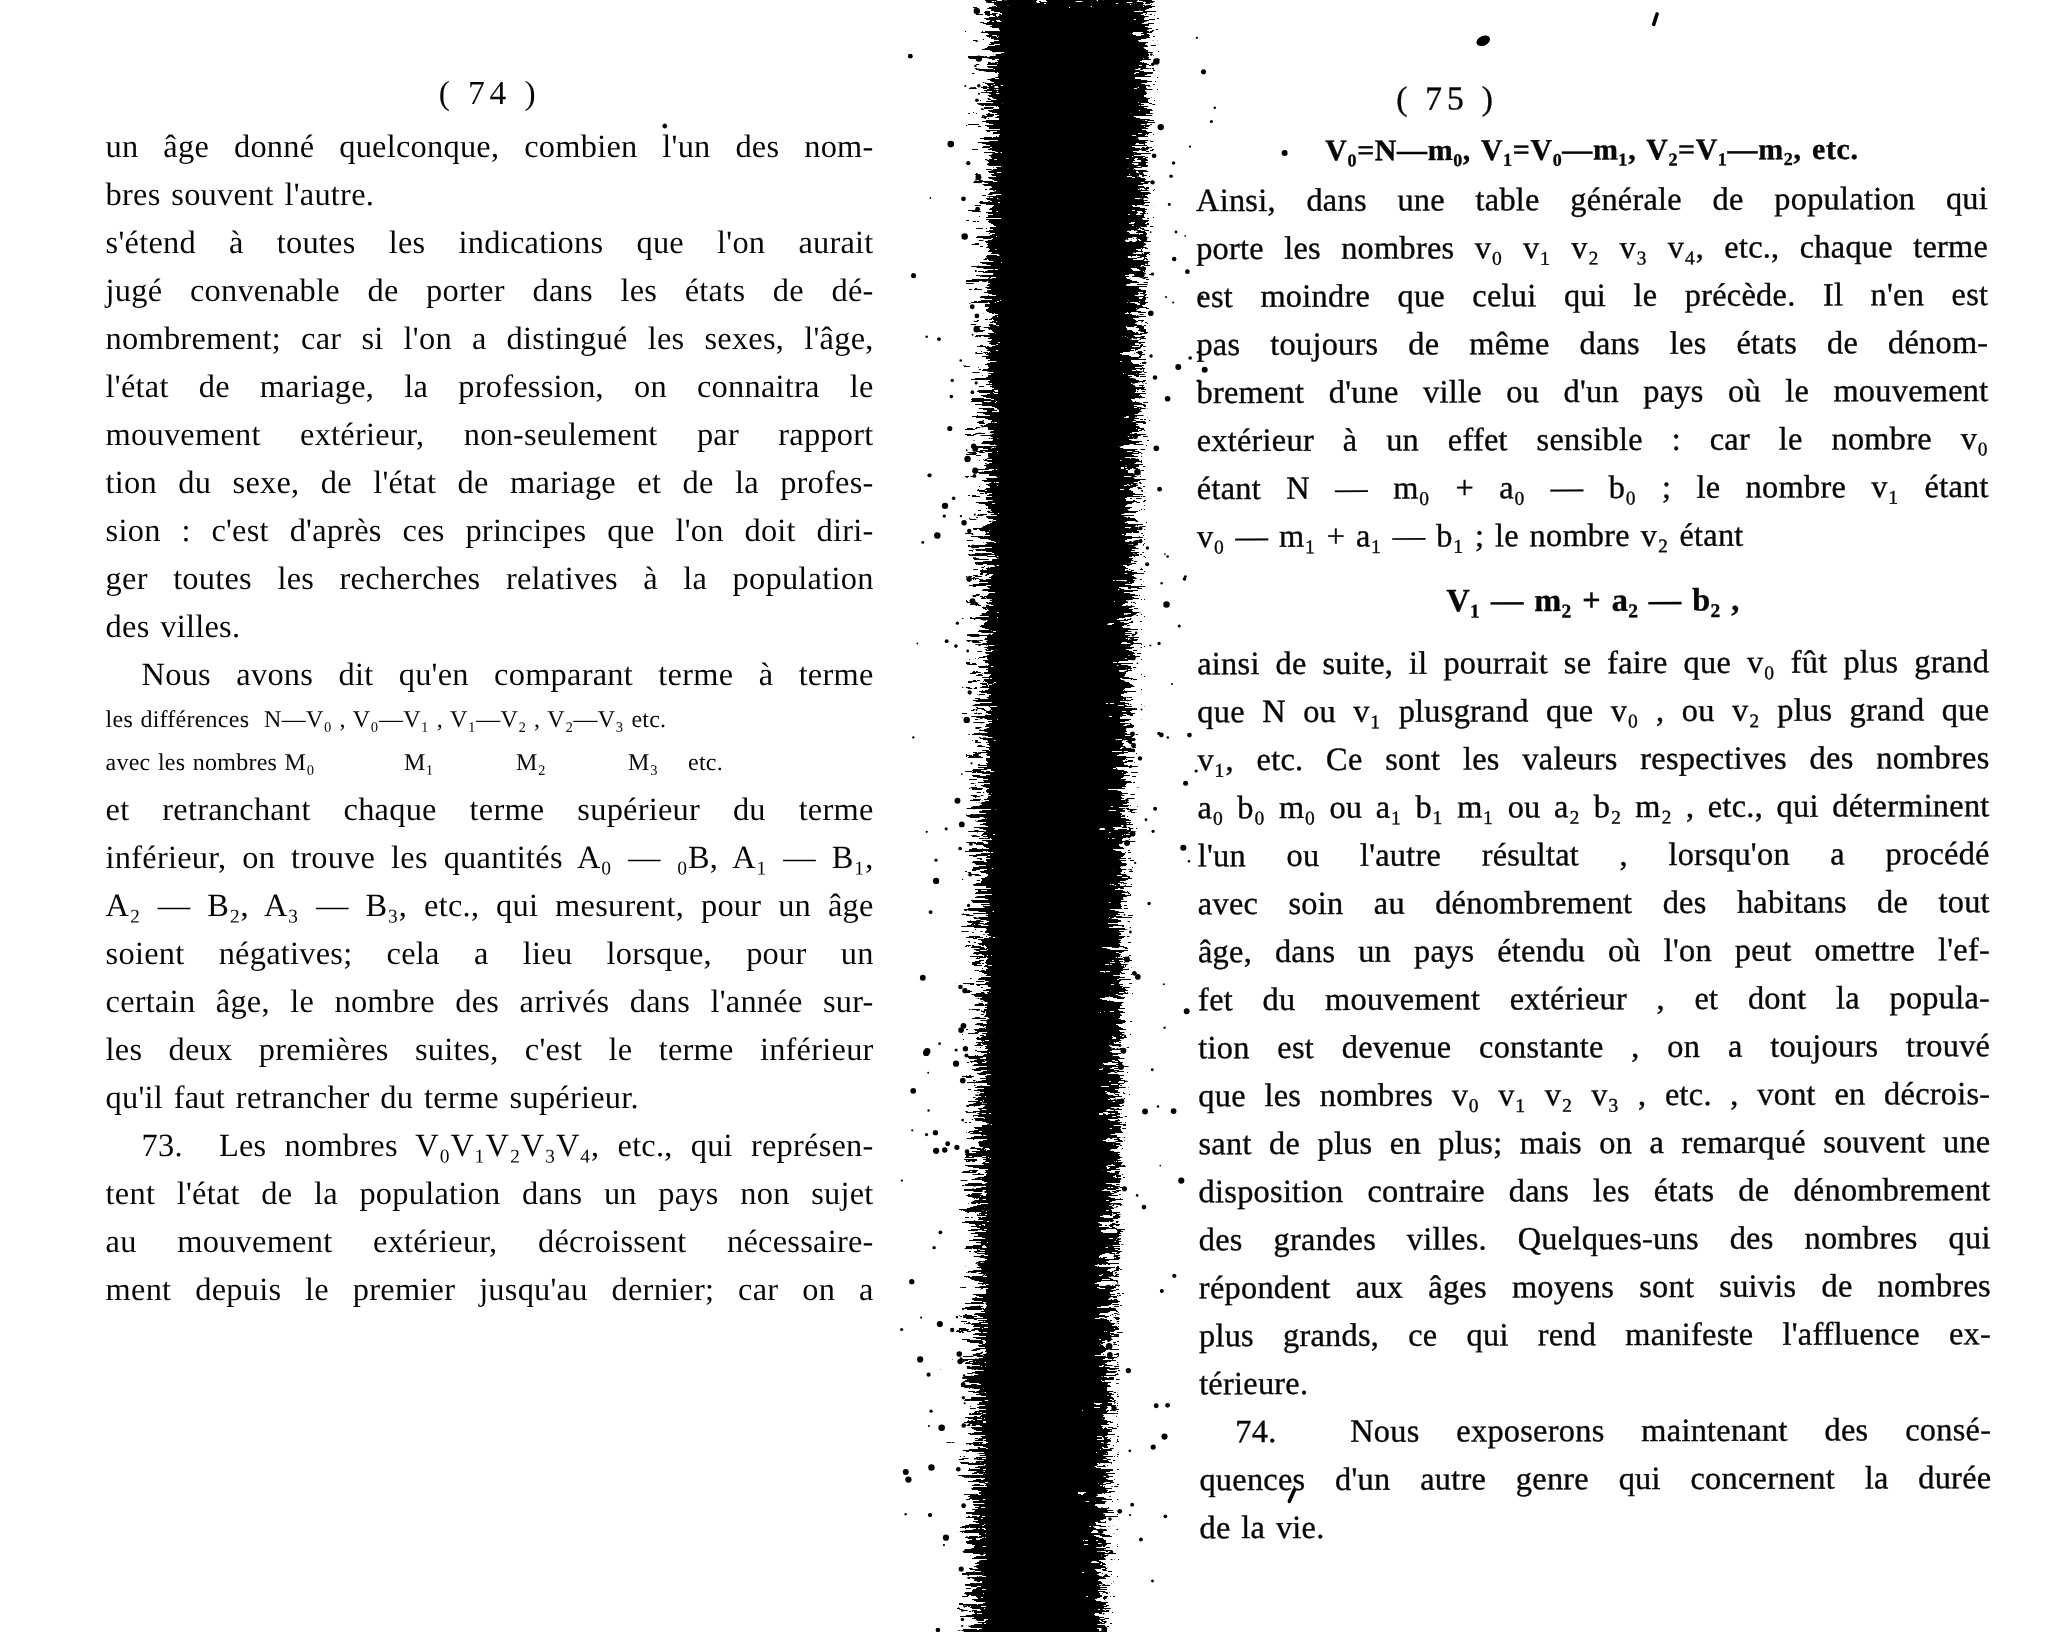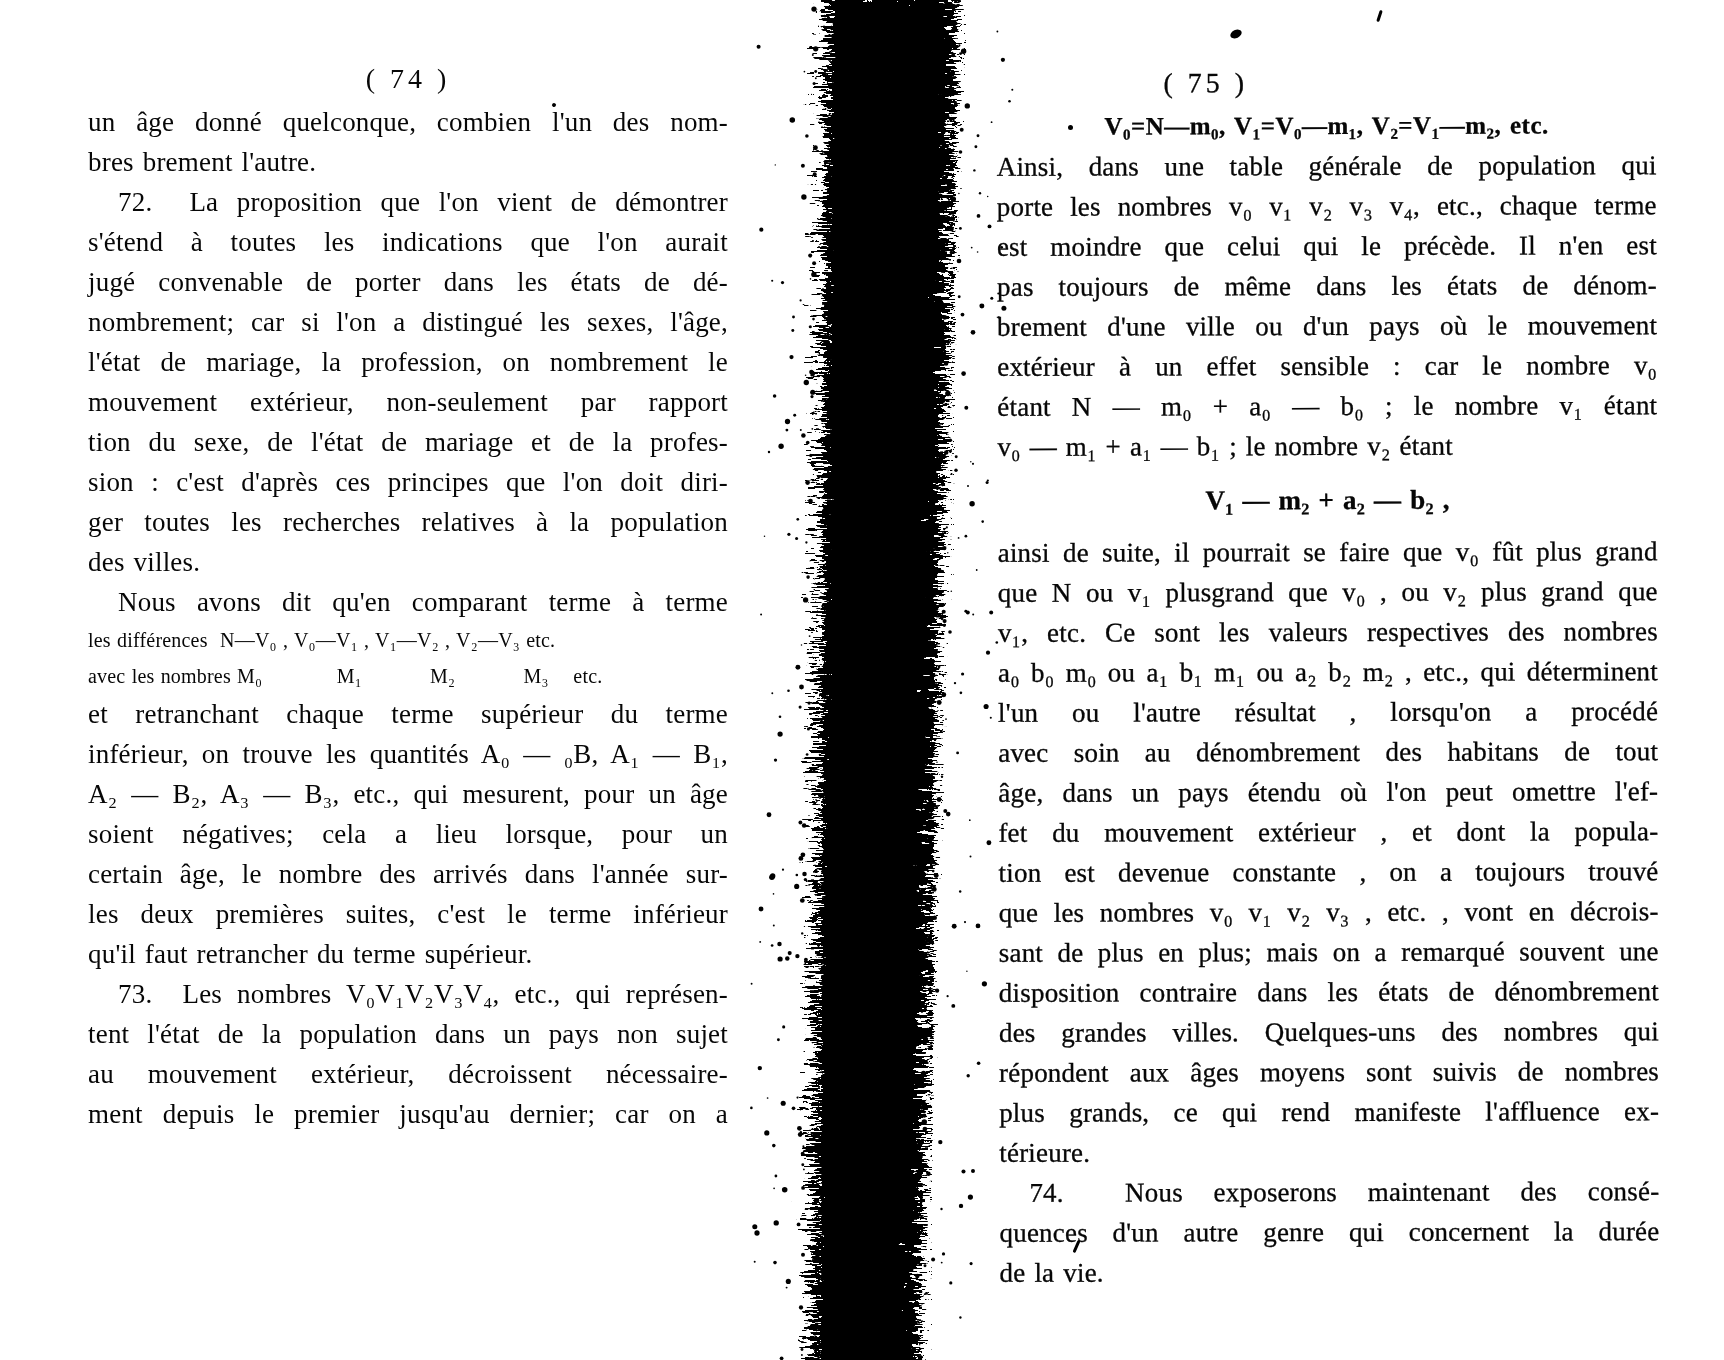--- a/index.html
+++ b/index.html
@@ -46,26 +46,25 @@
 </head>
 <body>
 
 <div class="sheet">
 
   <div class="page page-left">
     <div class="pageno">( 74 )</div>
     <div class="lines">
 
     <div class="line ln-j">un âge donné quelconque, combien l'un des nom-</div>
-        <div class="line ln-end">bres brement l'autre.</div>
-        <div class="line ln-jin">72.&nbsp; La proposition que l'on vient de démontrer</div>
+        <div class="line ln-end">bres souvent l'autre.</div>
         <div class="line ln-j">s'étend à toutes les indications que l'on aurait</div>
         <div class="line ln-j">jugé convenable de porter dans les états de dé-</div>
         <div class="line ln-j">nombrement; car si l'on a distingué les sexes, l'âge,</div>
-        <div class="line ln-j">l'état de mariage, la profession, on nombrement le</div>
+        <div class="line ln-j">l'état de mariage, la profession, on connaitra le</div>
         <div class="line ln-j">mouvement extérieur, non-seulement par rapport</div>
         <div class="line ln-j">tion du sexe, de l'état de mariage et de la profes-</div>
         <div class="line ln-j">sion : c'est d'après ces principes que l'on doit diri-</div>
         <div class="line ln-j">ger toutes les recherches relatives à la population</div>
         <div class="line ln-end">des villes.</div>
         <div class="line ln-jin">Nous avons dit qu'en comparant terme à terme</div>
         <div class="line ln-small">les différences&nbsp; N—V₀ , V₀—V₁ , V₁—V₂ , V₂—V₃ etc.</div>
         <div class="line ln-small">avec les nombres M₀&nbsp;&nbsp;&nbsp;&nbsp;&nbsp;&nbsp;&nbsp;&nbsp;&nbsp;&nbsp;&nbsp;&nbsp;M₁&nbsp;&nbsp;&nbsp;&nbsp;&nbsp;&nbsp;&nbsp;&nbsp;&nbsp;&nbsp;&nbsp;M₂&nbsp;&nbsp;&nbsp;&nbsp;&nbsp;&nbsp;&nbsp;&nbsp;&nbsp;&nbsp;&nbsp;M₃&nbsp;&nbsp;&nbsp;&nbsp;etc.</div>
         <div class="line ln-j">et retranchant chaque terme supérieur du terme</div>
         <div class="line ln-j">inférieur, on trouve les quantités A₀&nbsp;—&nbsp;₀B, A₁&nbsp;—&nbsp;B₁,</div>

